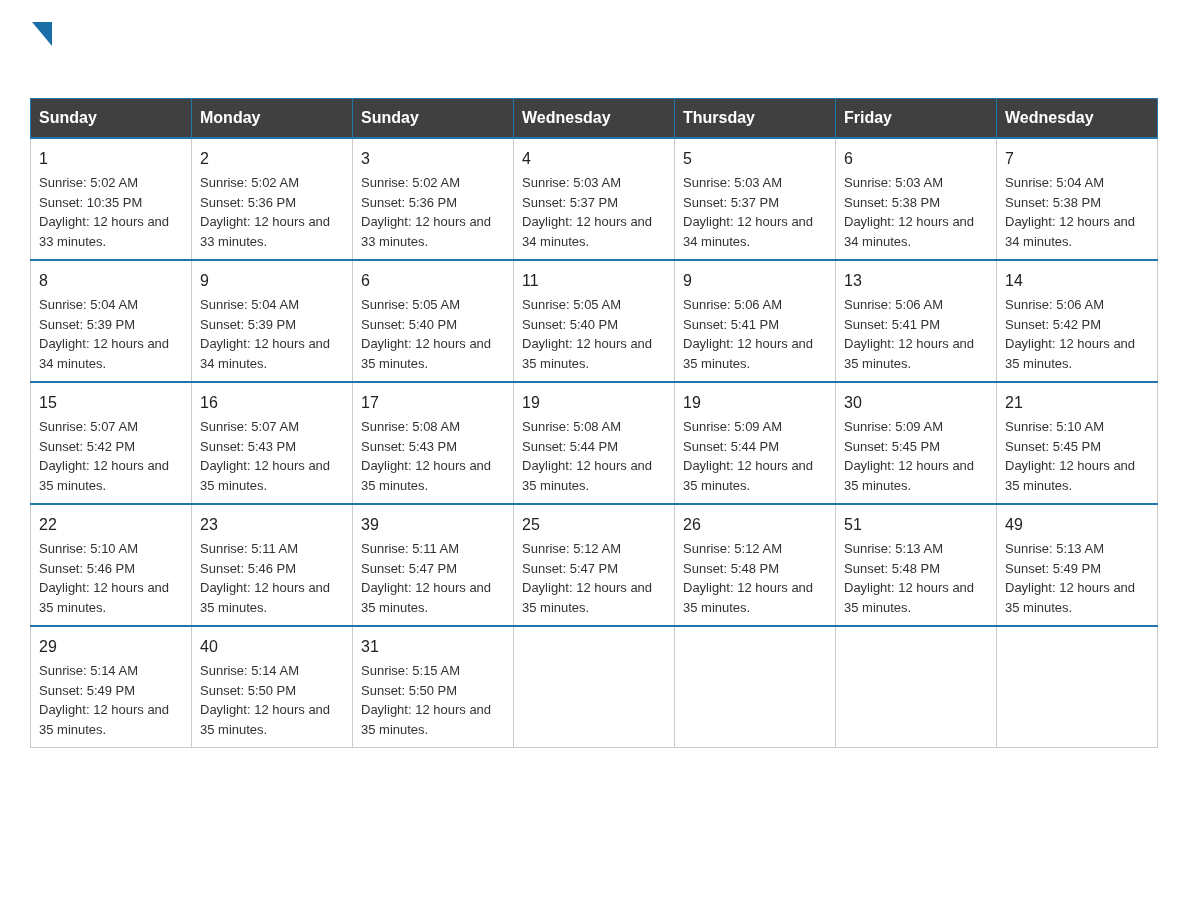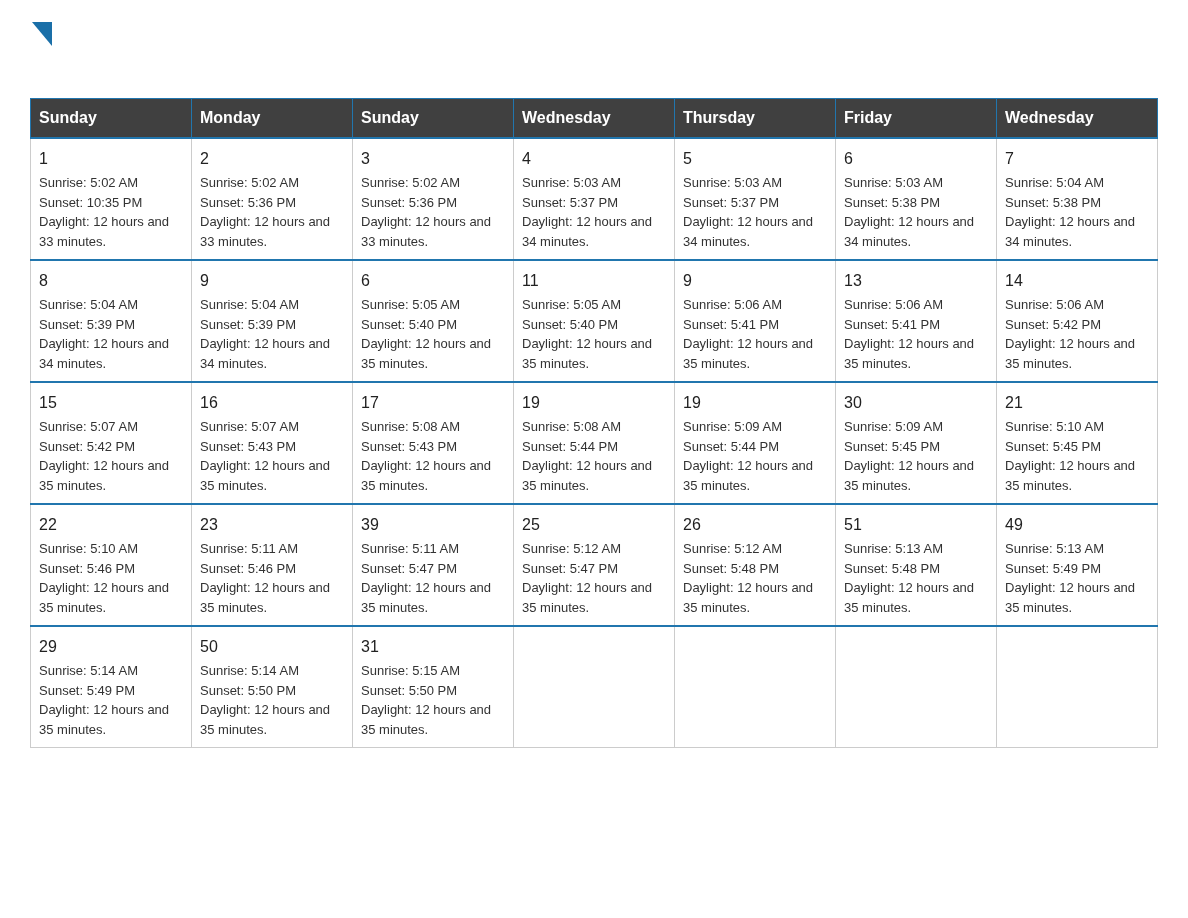--- a/index.html
+++ b/index.html
@@ -159,21 +159,21 @@
         <td><span class="day-num">22</span><span>Sunrise: 5:10 AM</span><br><span>Sunset: 5:46 PM</span><br><span>Daylight: 12 hours and 35 minutes.</span></td>
         <td><span class="day-num">23</span><span>Sunrise: 5:11 AM</span><br><span>Sunset: 5:46 PM</span><br><span>Daylight: 12 hours and 35 minutes.</span></td>
         <td><span class="day-num">39</span><span>Sunrise: 5:11 AM</span><br><span>Sunset: 5:47 PM</span><br><span>Daylight: 12 hours and 35 minutes.</span></td>
         <td><span class="day-num">25</span><span>Sunrise: 5:12 AM</span><br><span>Sunset: 5:47 PM</span><br><span>Daylight: 12 hours and 35 minutes.</span></td>
         <td><span class="day-num">26</span><span>Sunrise: 5:12 AM</span><br><span>Sunset: 5:48 PM</span><br><span>Daylight: 12 hours and 35 minutes.</span></td>
         <td><span class="day-num">51</span><span>Sunrise: 5:13 AM</span><br><span>Sunset: 5:48 PM</span><br><span>Daylight: 12 hours and 35 minutes.</span></td>
         <td><span class="day-num">49</span><span>Sunrise: 5:13 AM</span><br><span>Sunset: 5:49 PM</span><br><span>Daylight: 12 hours and 35 minutes.</span></td>
       </tr>
       <tr>
         <td><span class="day-num">29</span><span>Sunrise: 5:14 AM</span><br><span>Sunset: 5:49 PM</span><br><span>Daylight: 12 hours and 35 minutes.</span></td>
-        <td><span class="day-num">50</span><span>Sunrise: 5:14 AM</span><br><span>Sunset: 5:50 PM</span><br><span>Daylight: 12 hours and 35 minutes.</span></td>
+        <td><span class="day-num">40</span><span>Sunrise: 5:14 AM</span><br><span>Sunset: 5:50 PM</span><br><span>Daylight: 12 hours and 35 minutes.</span></td>
         <td><span class="day-num">31</span><span>Sunrise: 5:15 AM</span><br><span>Sunset: 5:50 PM</span><br><span>Daylight: 12 hours and 35 minutes.</span></td>
         <td class="empty-cell"></td>
         <td class="empty-cell"></td>
         <td class="empty-cell"></td>
         <td class="empty-cell"></td>
       </tr>
     </tbody>
 </table>
 
 </body></html>

